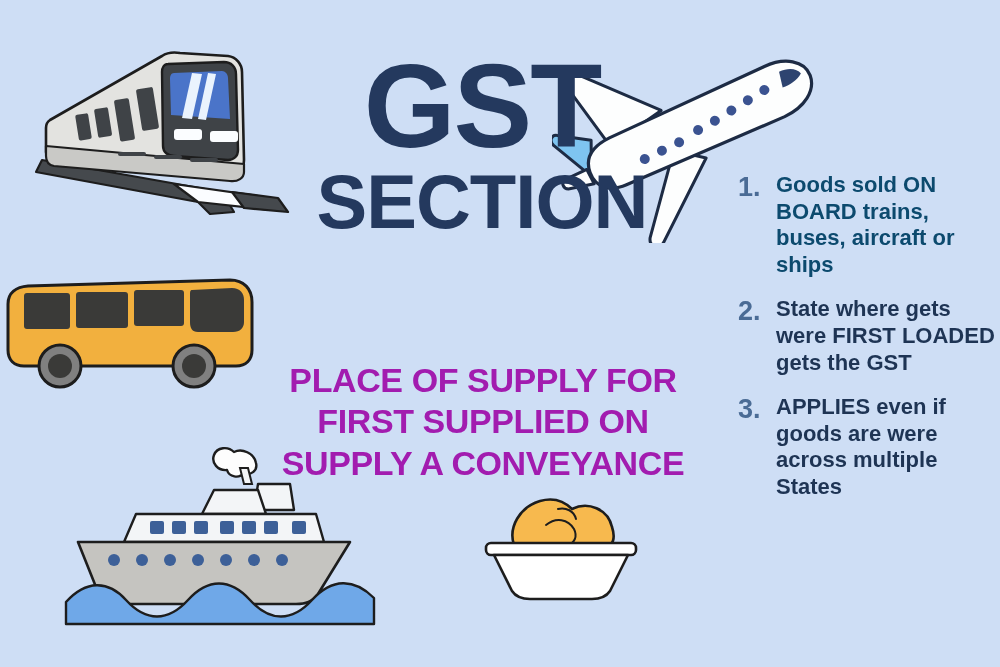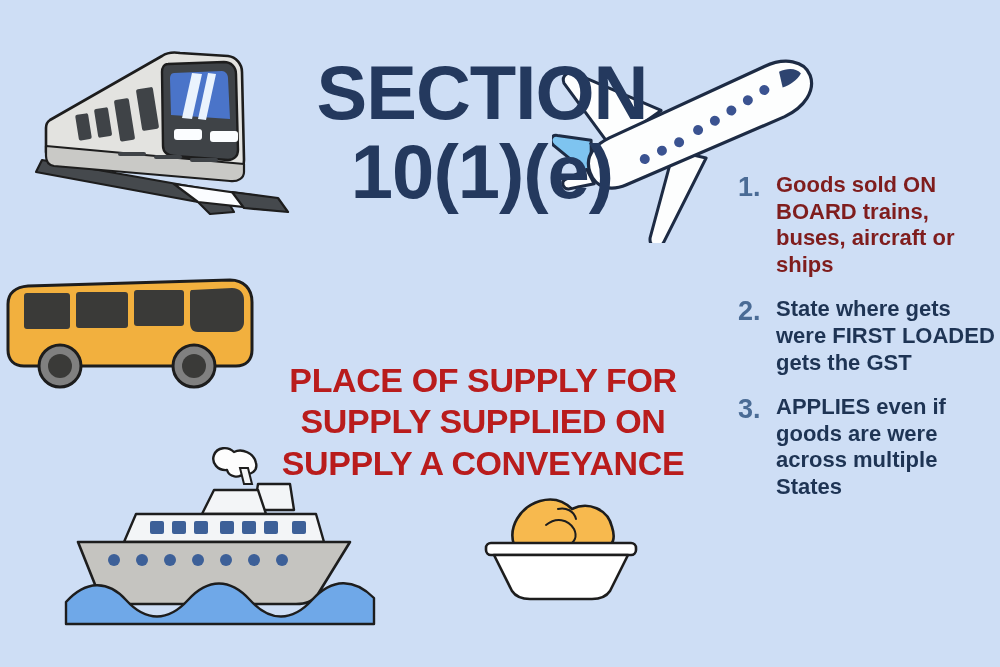--- a/index.html
+++ b/index.html
@@ -269,34 +269,34 @@
       <path d="M96 22 C104 20 112 24 114 32" fill="none" stroke="#1d1d1d" stroke-width="2" stroke-linecap="round"></path>
 
       <rect x="24" y="56" width="150" height="12" rx="5" fill="#ffffff" stroke="#1d1d1d" stroke-width="2.6"></rect>
 
       <path d="M32 68 L166 68 L148 104 C144 110 138 112 130 112
                L68 112 C60 112 54 110 50 104 Z" fill="#ffffff" stroke="#1d1d1d" stroke-width="2.6" stroke-linejoin="round"></path>
     </svg>
   </div>
 
   <div class="title-block">
+    <div class="t-gst" style="color: rgb(36, 57, 94);">GST</div>
     <div class="t-section" style="color: rgb(36, 57, 94);">SECTION</div>
-    <div class="t-clause" style="color: rgb(36, 57, 94);">10(1)(e)</div>
-  </div>
-
-  <div class="subtitle" style="color: #b91c1c;">
+  </div>
+
+  <div class="subtitle" style="color: #a21caf;">
     <div>PLACE OF SUPPLY FOR</div>
-    <div>SUPPLY SUPPLIED ON</div>
+    <div>FIRST SUPPLIED ON</div>
     <div>SUPPLY A CONVEYANCE</div>
   </div>
 
   <div class="points">
     <div class="point">
       <div class="point-num" style="color: rgb(74, 107, 149);">1.</div>
-      <div class="point-text" style="color: #7f1d1d;">Goods sold ON BOARD trains, buses, aircraft or ships</div>
+      <div class="point-text" style="color: #0c4a6e;">Goods sold ON BOARD trains, buses, aircraft or ships</div>
     </div>
     <div class="point">
       <div class="point-num" style="color: rgb(74, 107, 149);">2.</div>
       <div class="point-text" style="color: rgb(30, 52, 84);">State where gets were FIRST LOADED gets the GST</div>
     </div>
     <div class="point">
       <div class="point-num" style="color: rgb(74, 107, 149);">3.</div>
       <div class="point-text" style="color: rgb(30, 52, 84);">APPLIES even if goods are were across multiple States</div>
     </div>
   </div>

